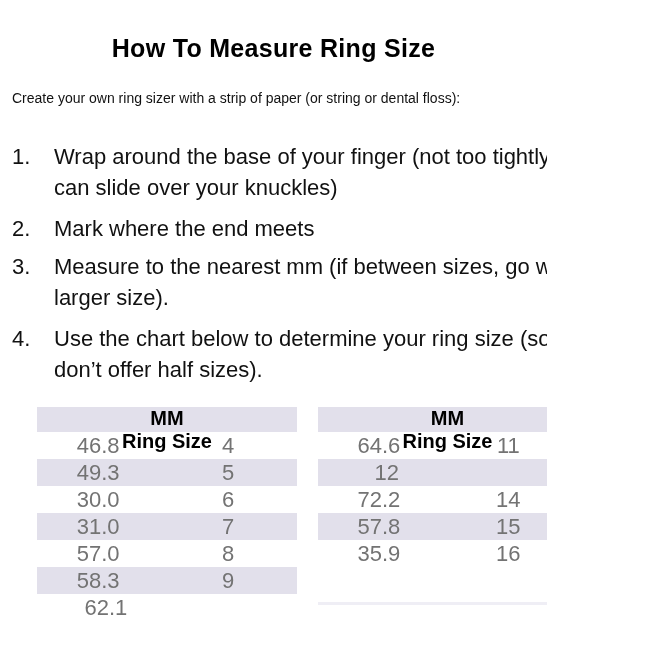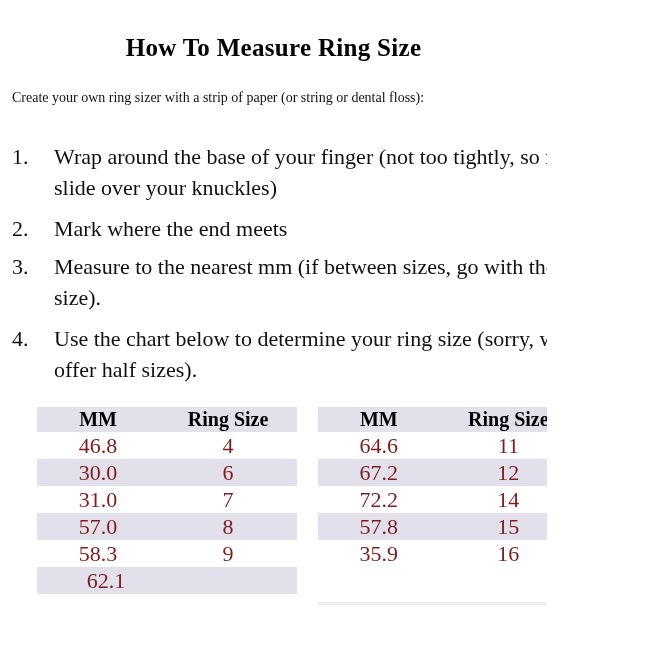--- a/index.html
+++ b/index.html
@@ -2,21 +2,21 @@
 <html><head>
 <meta charset="utf-8">
 <style>
   html, body { margin: 0; padding: 0; background: #ffffff; }
   .canvas {
     position: relative;
     width: 547px;
     height: 653px;
     background: #ffffff;
     overflow: hidden;
-    font-family: Liberation Serif, serif;
+    font-family: Liberation Sans, sans-serif;
     color: #111111;
   }
   .title {
     position: absolute;
     top: 34px;
     left: 0;
     right: 0;
     text-align: center;
     font-size: 25px;
     font-weight: bold;
@@ -59,25 +59,25 @@
     width: 260px;
   }
   .size-table.left  { left: 37px; }
   .size-table.right { left: 318px; width: 259px; }
   .trow {
     display: flex;
     align-items: center;
     height: 27px;
   }
   .trow:nth-child(odd) { background: #e2e0eb; }
-  .trow.head { height: 25px; }
+  .trow.head { height: 25px; flex-direction: column; }
   .cell {
     text-align: center;
     font-size: 22px;
-    color: #7f1d1d;
+    color: #737373;
   }
   .cell:first-child { flex: 0 0 47%; }
   .cell:last-child  { flex: 0 0 53%; }
   .trow.head .cell {
     font-weight: bold;
     font-size: 20px;
     color: #000000;
   }
   .faint-line {
     position: absolute;
@@ -120,20 +120,24 @@
   <div class="size-table left">
     <div class="trow head">
       <span class="cell">MM</span>
       <span class="cell">Ring Size</span>
     </div>
     <div class="trow">
       <span class="cell">46.8</span>
       <span class="cell">4</span>
     </div>
     <div class="trow">
+      <span class="cell">49.3</span>
+      <span class="cell">5</span>
+    </div>
+    <div class="trow">
       <span class="cell">30.0</span>
       <span class="cell">6</span>
     </div>
     <div class="trow">
       <span class="cell">31.0</span>
       <span class="cell">7</span>
     </div>
     <div class="trow">
       <span class="cell">57.0</span>
       <span class="cell">8</span>
@@ -150,21 +154,20 @@
   <div class="size-table right">
     <div class="trow head">
       <span class="cell">MM</span>
       <span class="cell">Ring Size</span>
     </div>
     <div class="trow">
       <span class="cell">64.6</span>
       <span class="cell">11</span>
     </div>
     <div class="trow">
-      <span class="cell">67.2</span>
       <span class="cell">12</span>
     </div>
     <div class="trow">
       <span class="cell">72.2</span>
       <span class="cell">14</span>
     </div>
     <div class="trow">
       <span class="cell">57.8</span>
       <span class="cell">15</span>
     </div>

